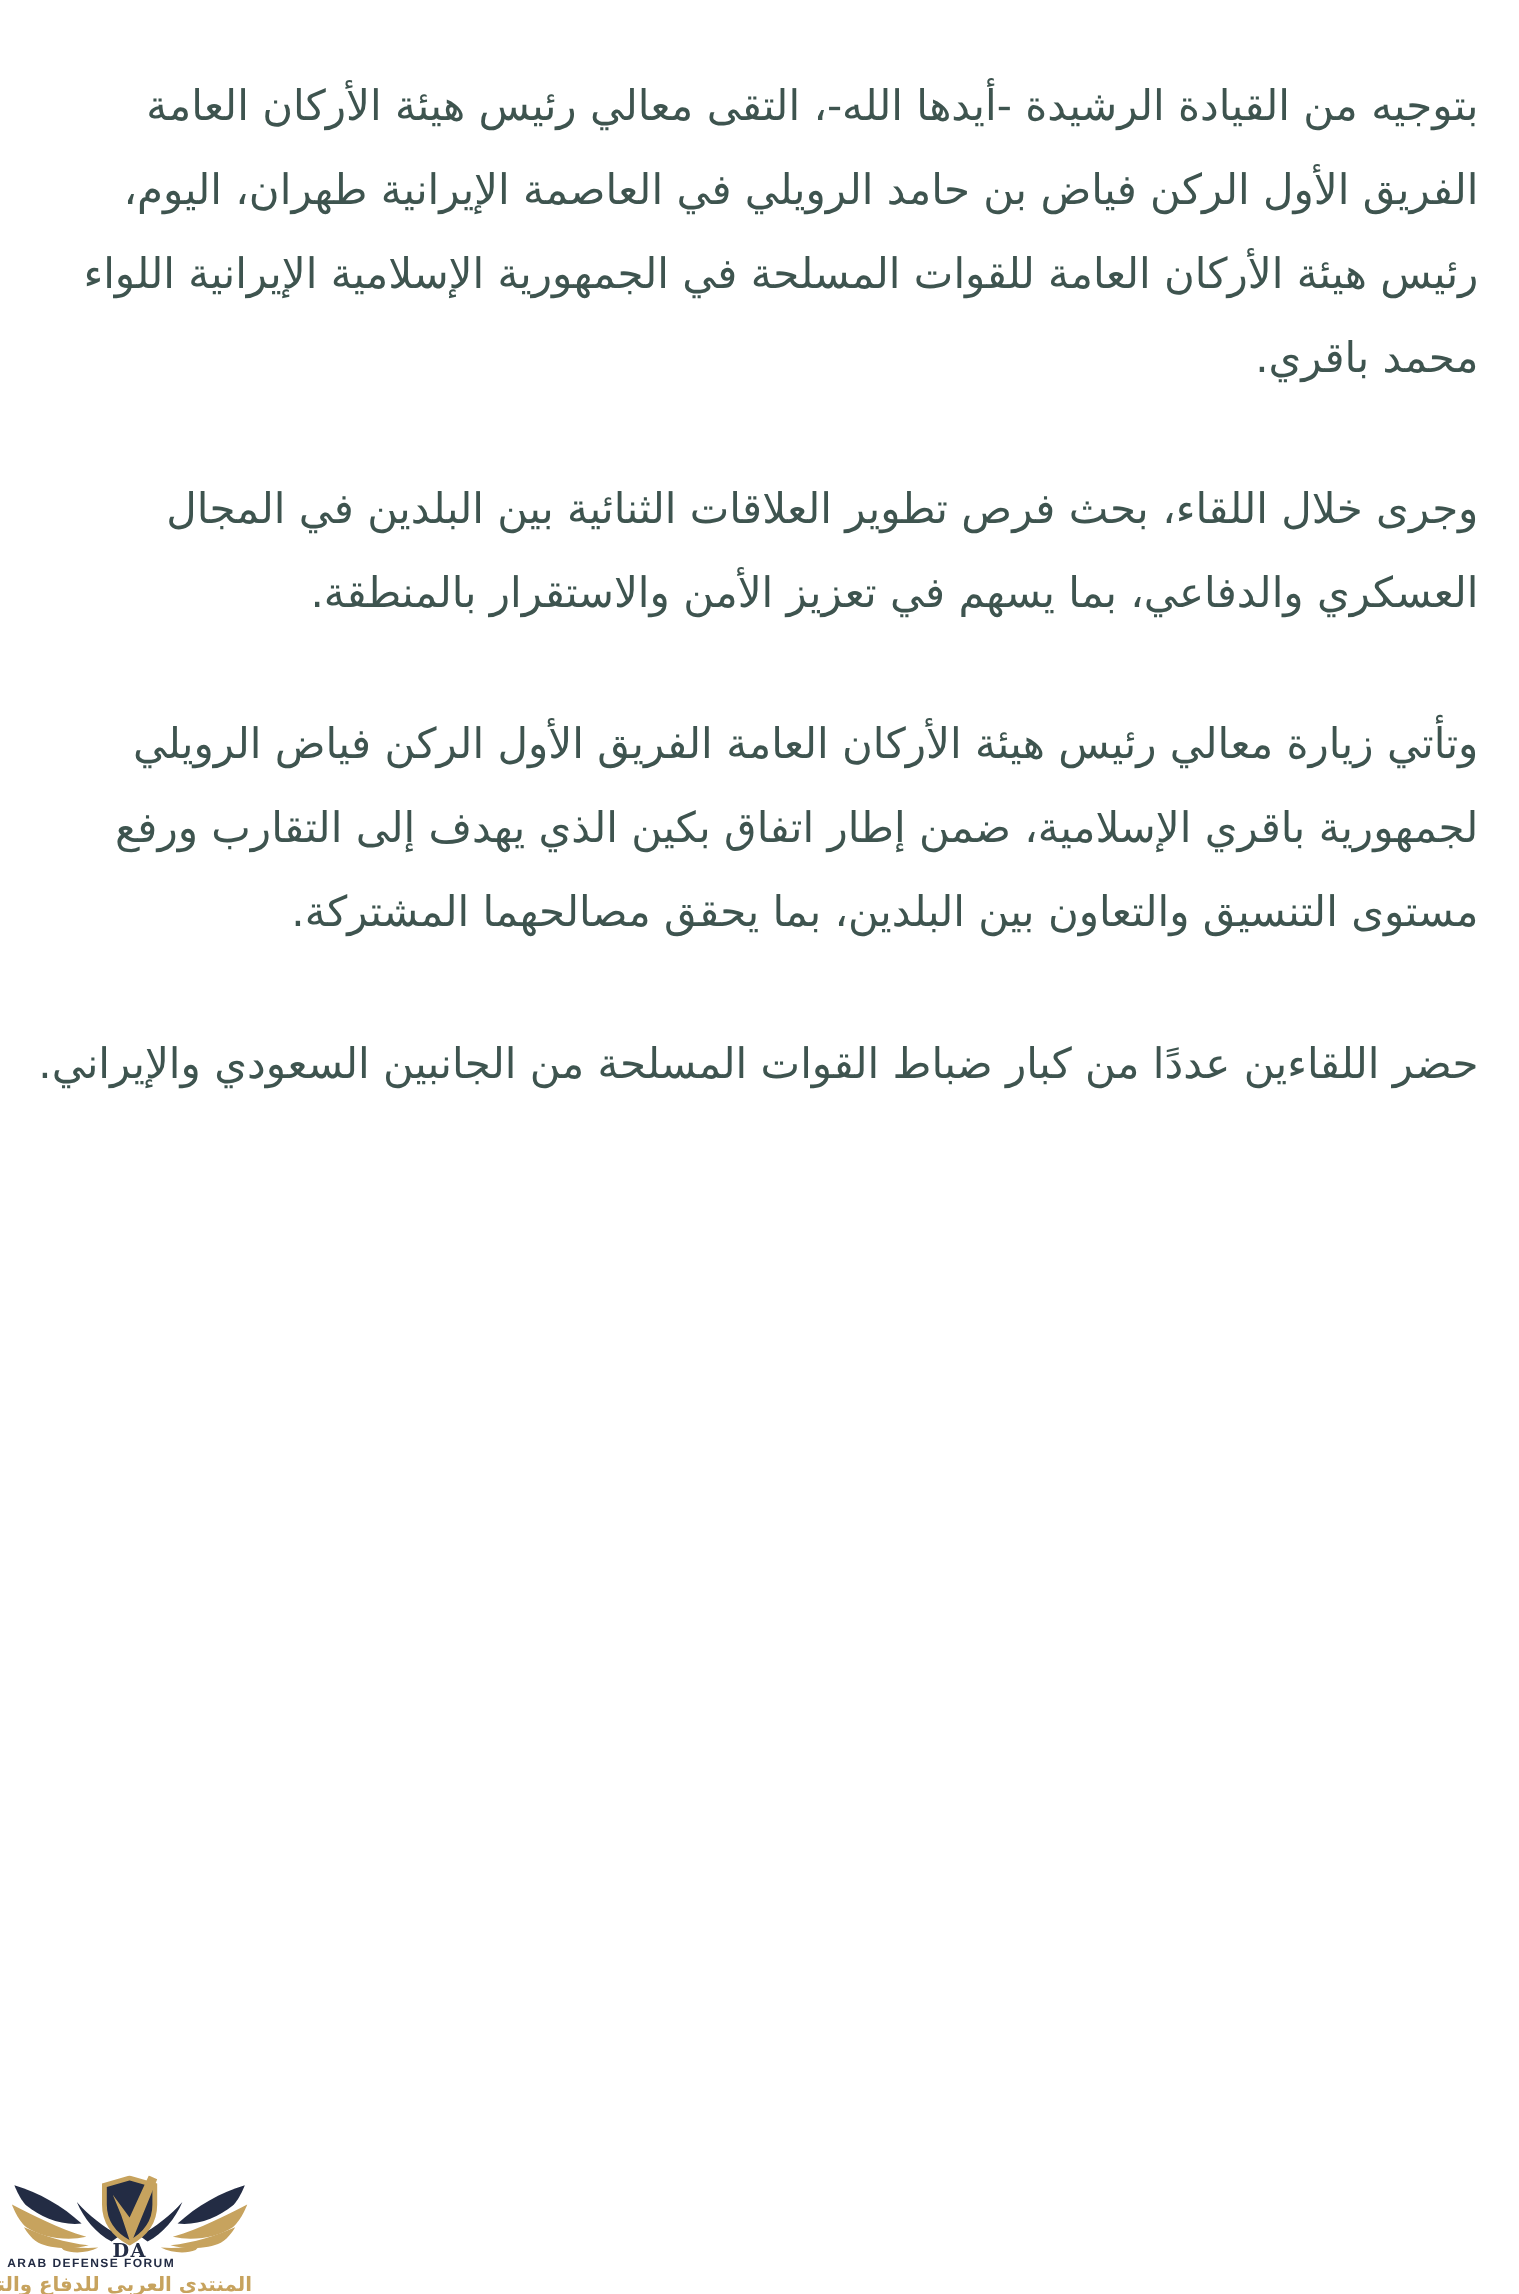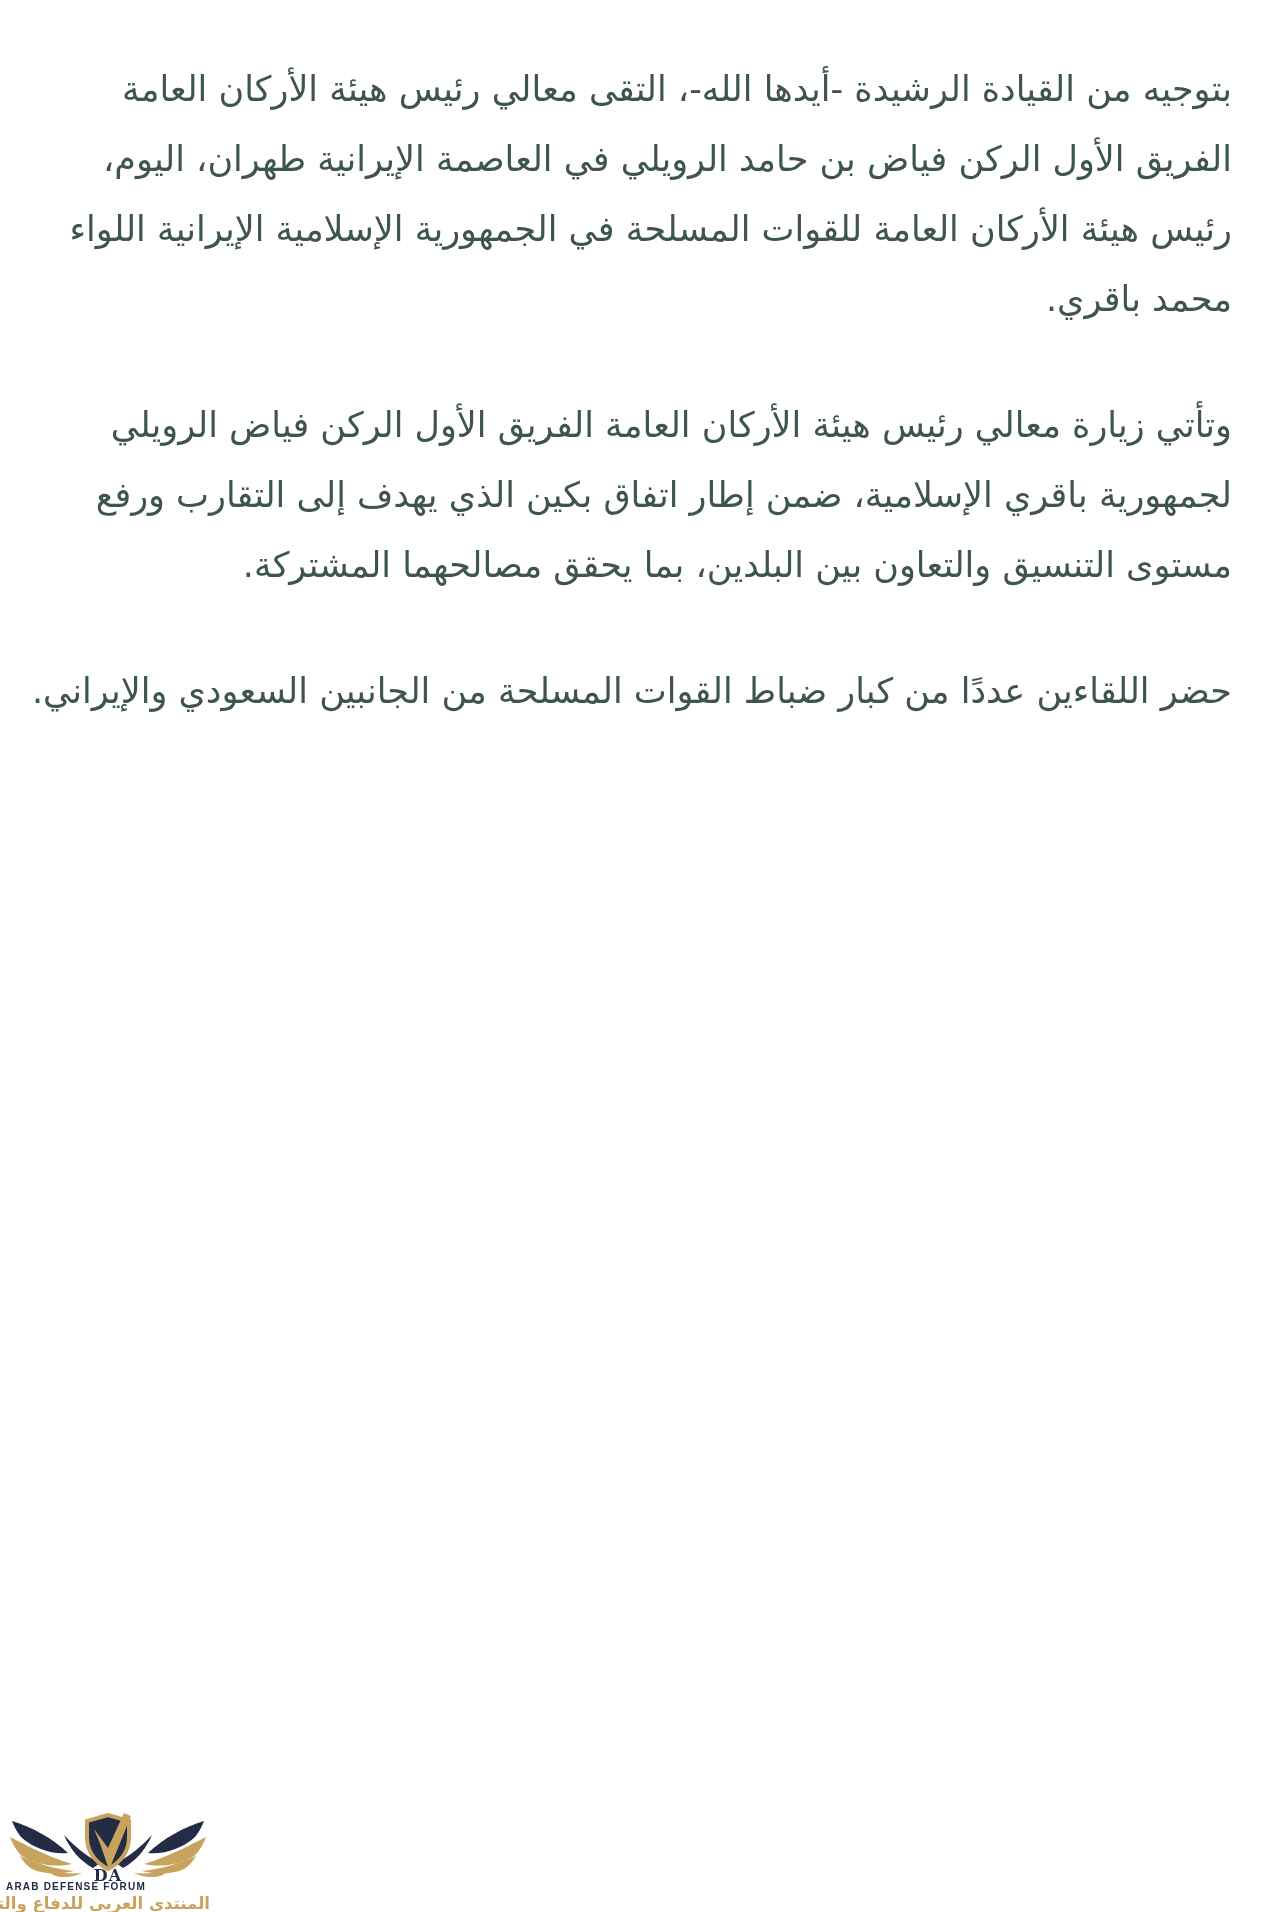--- a/index.html
+++ b/index.html
@@ -69,20 +69,21 @@
     color:var(--gold);
     white-space:nowrap;
     margin-top:4px;
   }
 </style>
 </head>
 <body>
 
 <main class="article">
   <p>بتوجيه من القيادة الرشيدة -أيدها الله-، التقى معالي رئيس هيئة الأركان العامة الفريق الأول الركن فياض بن حامد الرويلي في العاصمة الإيرانية طهران، اليوم، رئيس هيئة الأركان العامة للقوات المسلحة في الجمهورية الإسلامية الإيرانية اللواء محمد باقري.</p>
+  <p>وجرى خلال اللقاء، بحث فرص تطوير العلاقات الثنائية بين البلدين في المجال العسكري والدفاعي، بما يسهم في تعزيز الأمن والاستقرار بالمنطقة.</p>
   <p>وتأتي زيارة معالي رئيس هيئة الأركان العامة الفريق الأول الركن فياض الرويلي لجمهورية باقري الإسلامية، ضمن إطار اتفاق بكين الذي يهدف إلى التقارب ورفع مستوى التنسيق والتعاون بين البلدين، بما يحقق مصالحهما المشتركة.</p>
   <p>حضر اللقاءين عددًا من كبار ضباط القوات المسلحة من الجانبين السعودي والإيراني.</p>
 </main>
 
 <footer class="watermark">
   <svg class="emblem" viewBox="0 0 200 70" aria-hidden="true">
     <g id="wingL">
 
       <path class="f-navy" d="M4,8 C24,14 44,25 60,40 C44,42 26,35 14,25 C8,19 4,8 4,8 Z"></path>
 

